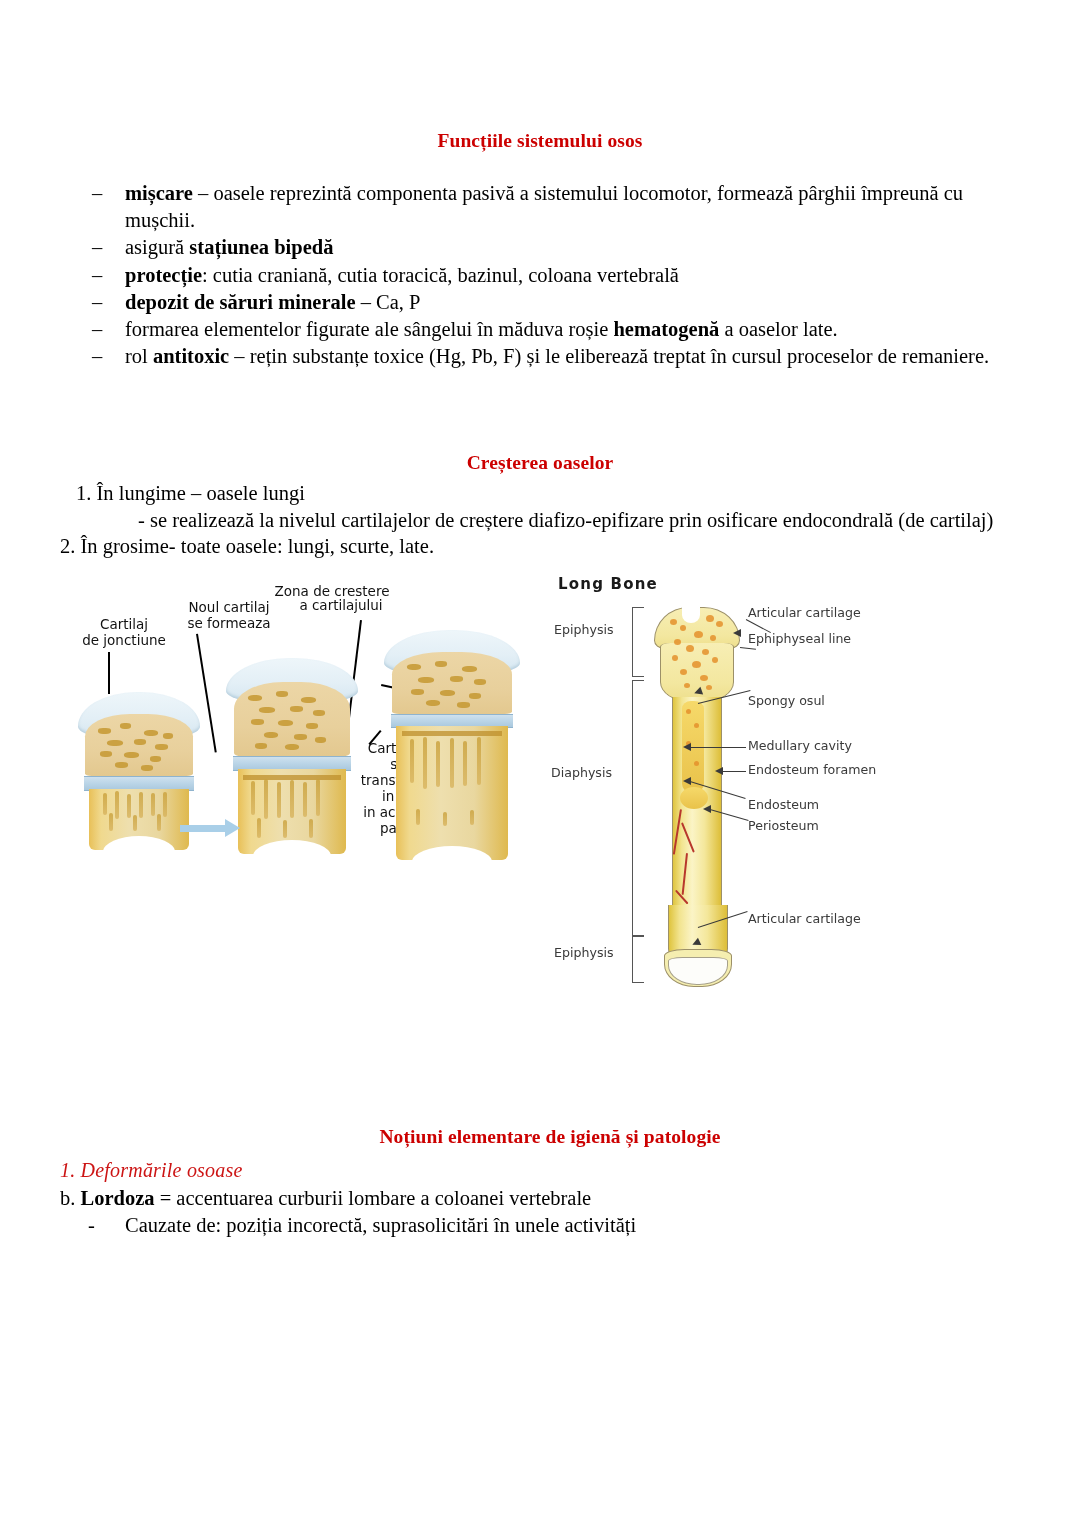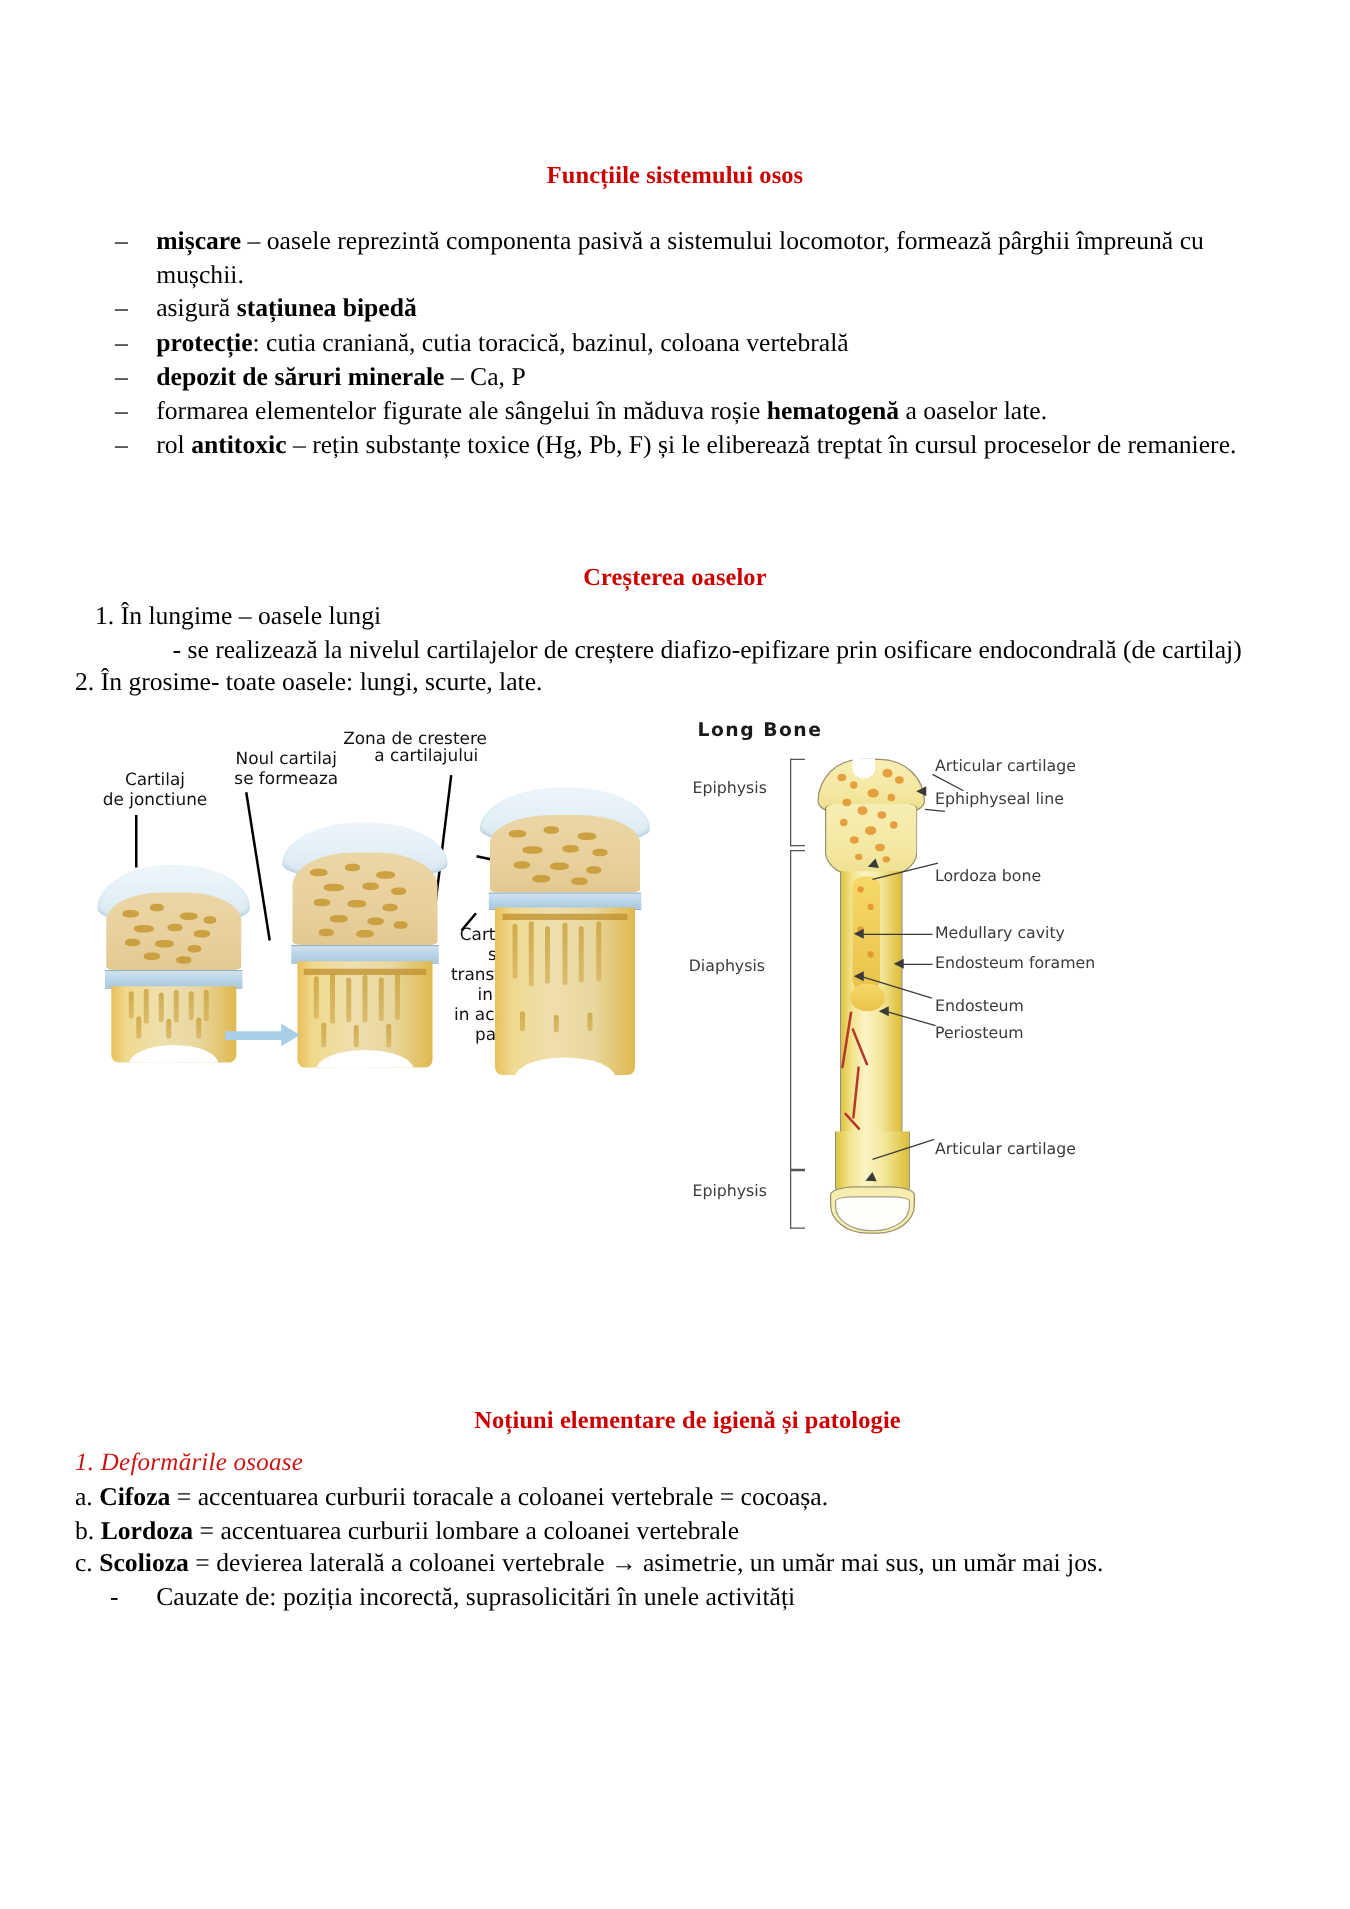--- a/index.html
+++ b/index.html
@@ -513,21 +513,21 @@
         <div style="position:absolute;left:18px;top:352px;width:58px;height:26px;background:#fdfdfa;border:1.4px solid #a6a08a;border-radius:24% 24% 48% 48% / 14% 14% 70% 70%;"></div>
       </div>
 
       <div class="lbl" style="left:198px;top:30px;">Articular cartilage</div>
       <div class="ldr-d" style="left:196px;top:44px;width:28px;transform:rotate(28deg);"></div>
       <div class="arrowhead" style="left:183px;top:54px;border-right:8px solid #3a3a3a;"></div>
 
       <div class="lbl" style="left:198px;top:56px;">Ephiphyseal line</div>
       <div class="ldr-d" style="left:190px;top:72px;width:16px;transform:rotate(6deg);"></div>
 
-      <div class="lbl" style="left:198px;top:118px;">Lordoza bone</div>
+      <div class="lbl" style="left:198px;top:118px;">Spongy osul</div>
       <div class="ldr-d" style="left:148px;top:128px;width:54px;transform:rotate(-14deg);"></div>
       <div class="arrowhead" style="left:144px;top:113px;border-right:8px solid #3a3a3a;transform:rotate(-20deg);"></div>
 
       <div class="lbl" style="left:198px;top:163px;">Medullary cavity</div>
       <div class="ldr" style="left:140px;top:172px;width:56px;"></div>
       <div class="arrowhead" style="left:133px;top:168px;border-right:8px solid #3a3a3a;"></div>
 
       <div class="lbl" style="left:198px;top:187px;">Endosteum foramen</div>
       <div class="ldr" style="left:172px;top:196px;width:24px;"></div>
       <div class="arrowhead" style="left:165px;top:192px;border-right:8px solid #3a3a3a;"></div>
@@ -545,27 +545,21 @@
       <div class="arrowhead" style="left:142px;top:364px;border-right:8px solid #3a3a3a;transform:rotate(-25deg);"></div>
     </div>
   </div>
 
   <div class="bottom">
     <div class="heading-red centered" style="margin-bottom:6px;">Noțiuni elementare de igienă și patologie</div>
 
     <div class="subheading-red-italic" style="margin-bottom:2px;">1. Deformările osoase</div>
 
     <div>
-      <span>a. </span><span class="b">Cifoza</span><span> = accentuarea curburii toracale a coloanei vertebrale = cocoașa.</span>
-    </div>
-    <div>
       <span>b. </span><span class="b">Lordoza</span><span> = accentuarea curburii lombare a coloanei vertebrale</span>
-    </div>
-    <div>
-      <span>c. </span><span class="b">Scolioza</span><span> = devierea laterală a coloanei vertebrale → asimetrie, un umăr mai sus, un umăr mai jos.</span>
     </div>
 
     <div class="ind-dash">
       <span class="hy">-</span>
       <span>Cauzate de: poziția incorectă, suprasolicitări în unele activități</span>
     </div>
   </div>
 
 </div>
 

